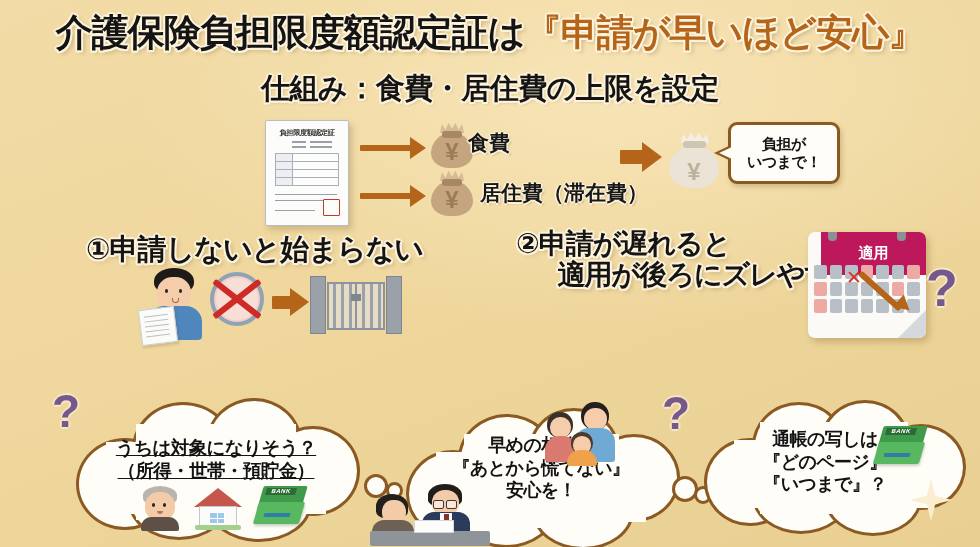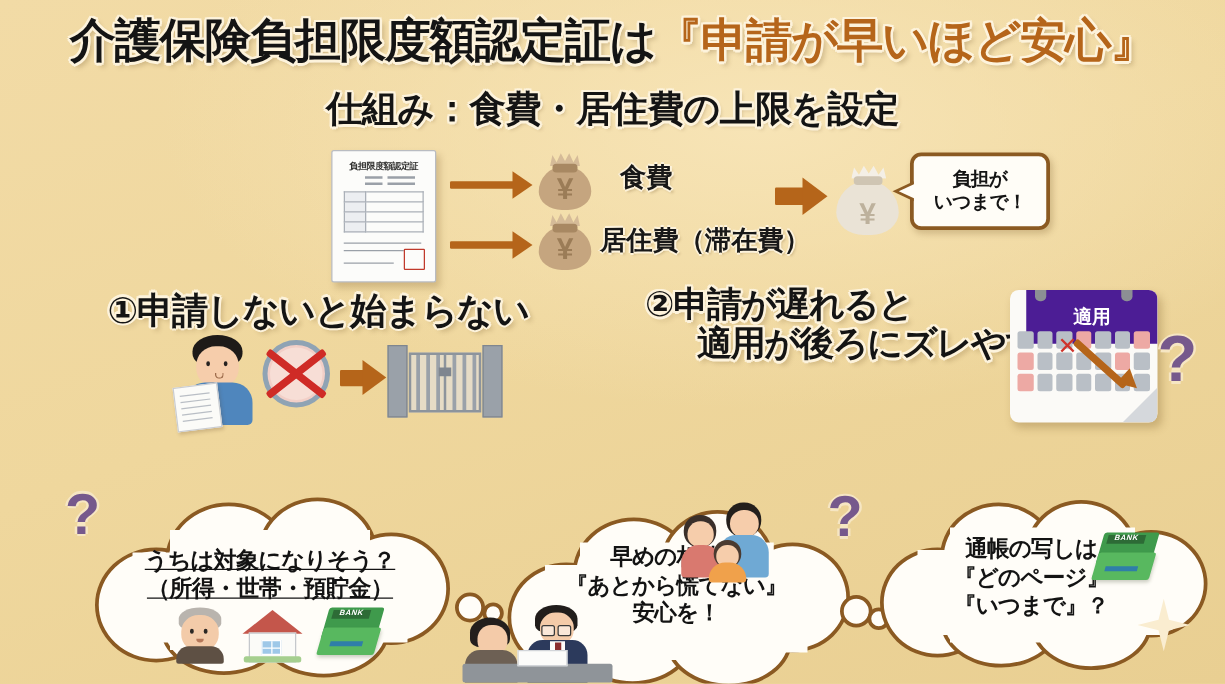--- a/index.html
+++ b/index.html
@@ -122,21 +122,21 @@
   #gate .pillar.l{left:0;} #gate .pillar.r{right:0;}
   #gate .panel{position:absolute;left:17px;top:6px;width:58px;height:48px;
     background:#e6dcc6;border:2px solid #8d949c;box-sizing:border-box;}
   #gate .bar{position:absolute;top:0;width:3px;height:100%;background:#9aa1a9;}
   #gate .mid{position:absolute;left:50%;top:18px;width:10px;height:7px;background:#7f868f;margin-left:-5px;}
   #gate .vsplit{position:absolute;left:50%;top:0;width:2px;height:100%;background:#8d949c;margin-left:-1px;}
 
   
   #cal{position:absolute;left:808px;top:232px;width:118px;height:106px;
     background:#fbfaf7;border-radius:7px;box-shadow:3px 4px 7px rgba(110,80,30,.28);overflow:hidden;}
-  #cal .hdr{position:absolute;top:0;left:13px;right:0;height:43px;background:#4c1d95;
+  #cal .hdr{position:absolute;top:0;left:13px;right:0;height:43px;background:#be185d;
     display:flex;align-items:center;justify-content:center;color:#fff;font-size:15px;font-weight:bold;}
   #cal .ring{position:absolute;top:-7px;width:9px;height:16px;background:#8c8f94;border-radius:4px;}
   #cal .ring.a{left:20px;} #cal .ring.b{right:20px;}
   #cal .grid{position:absolute;top:33px;left:6px;right:6px;display:grid;
     grid-template-columns:repeat(7,1fr);grid-auto-rows:14px;gap:3px;}
   #cal .cell{border-radius:2px;background:#b9bfc6;}
   #cal .cell.r{background:#eda9a4;}
   #cal .corner{position:absolute;right:0;bottom:0;width:28px;height:28px;
     background:#d5d8dc;clip-path:polygon(100% 0,100% 100%,0 100%);}
   #cal .xmark{position:absolute;left:38px;top:36px;font-size:19px;color:#d0342c;font-weight:bold;line-height:1;}
@@ -254,21 +254,21 @@
     <div class="arrow-line" style="left:360px;top:193px;width:52px;"></div>
     <div class="arrow-head" style="left:410px;top:185px;"></div>
   </div>
 
   <div class="bag" style="left:430px;top:122px;">
     <div class="top"></div>
       <div class="body"></div>
       <div class="neck"></div>
     <div class="yen">¥</div>
   </div>
-  <div class="t bag-label" style="left:496px;top:131px;">食費</div>
+  <div class="t bag-label" style="left:468px;top:131px;">食費</div>
 
   <div class="bag" style="left:430px;top:170px;">
     <div class="top"></div>
       <div class="body"></div>
       <div class="neck"></div>
     <div class="yen">¥</div>
   </div>
   <div class="t bag-label" style="left:480px;top:181px;">居住費（滞在費）</div>
 
   <div>

